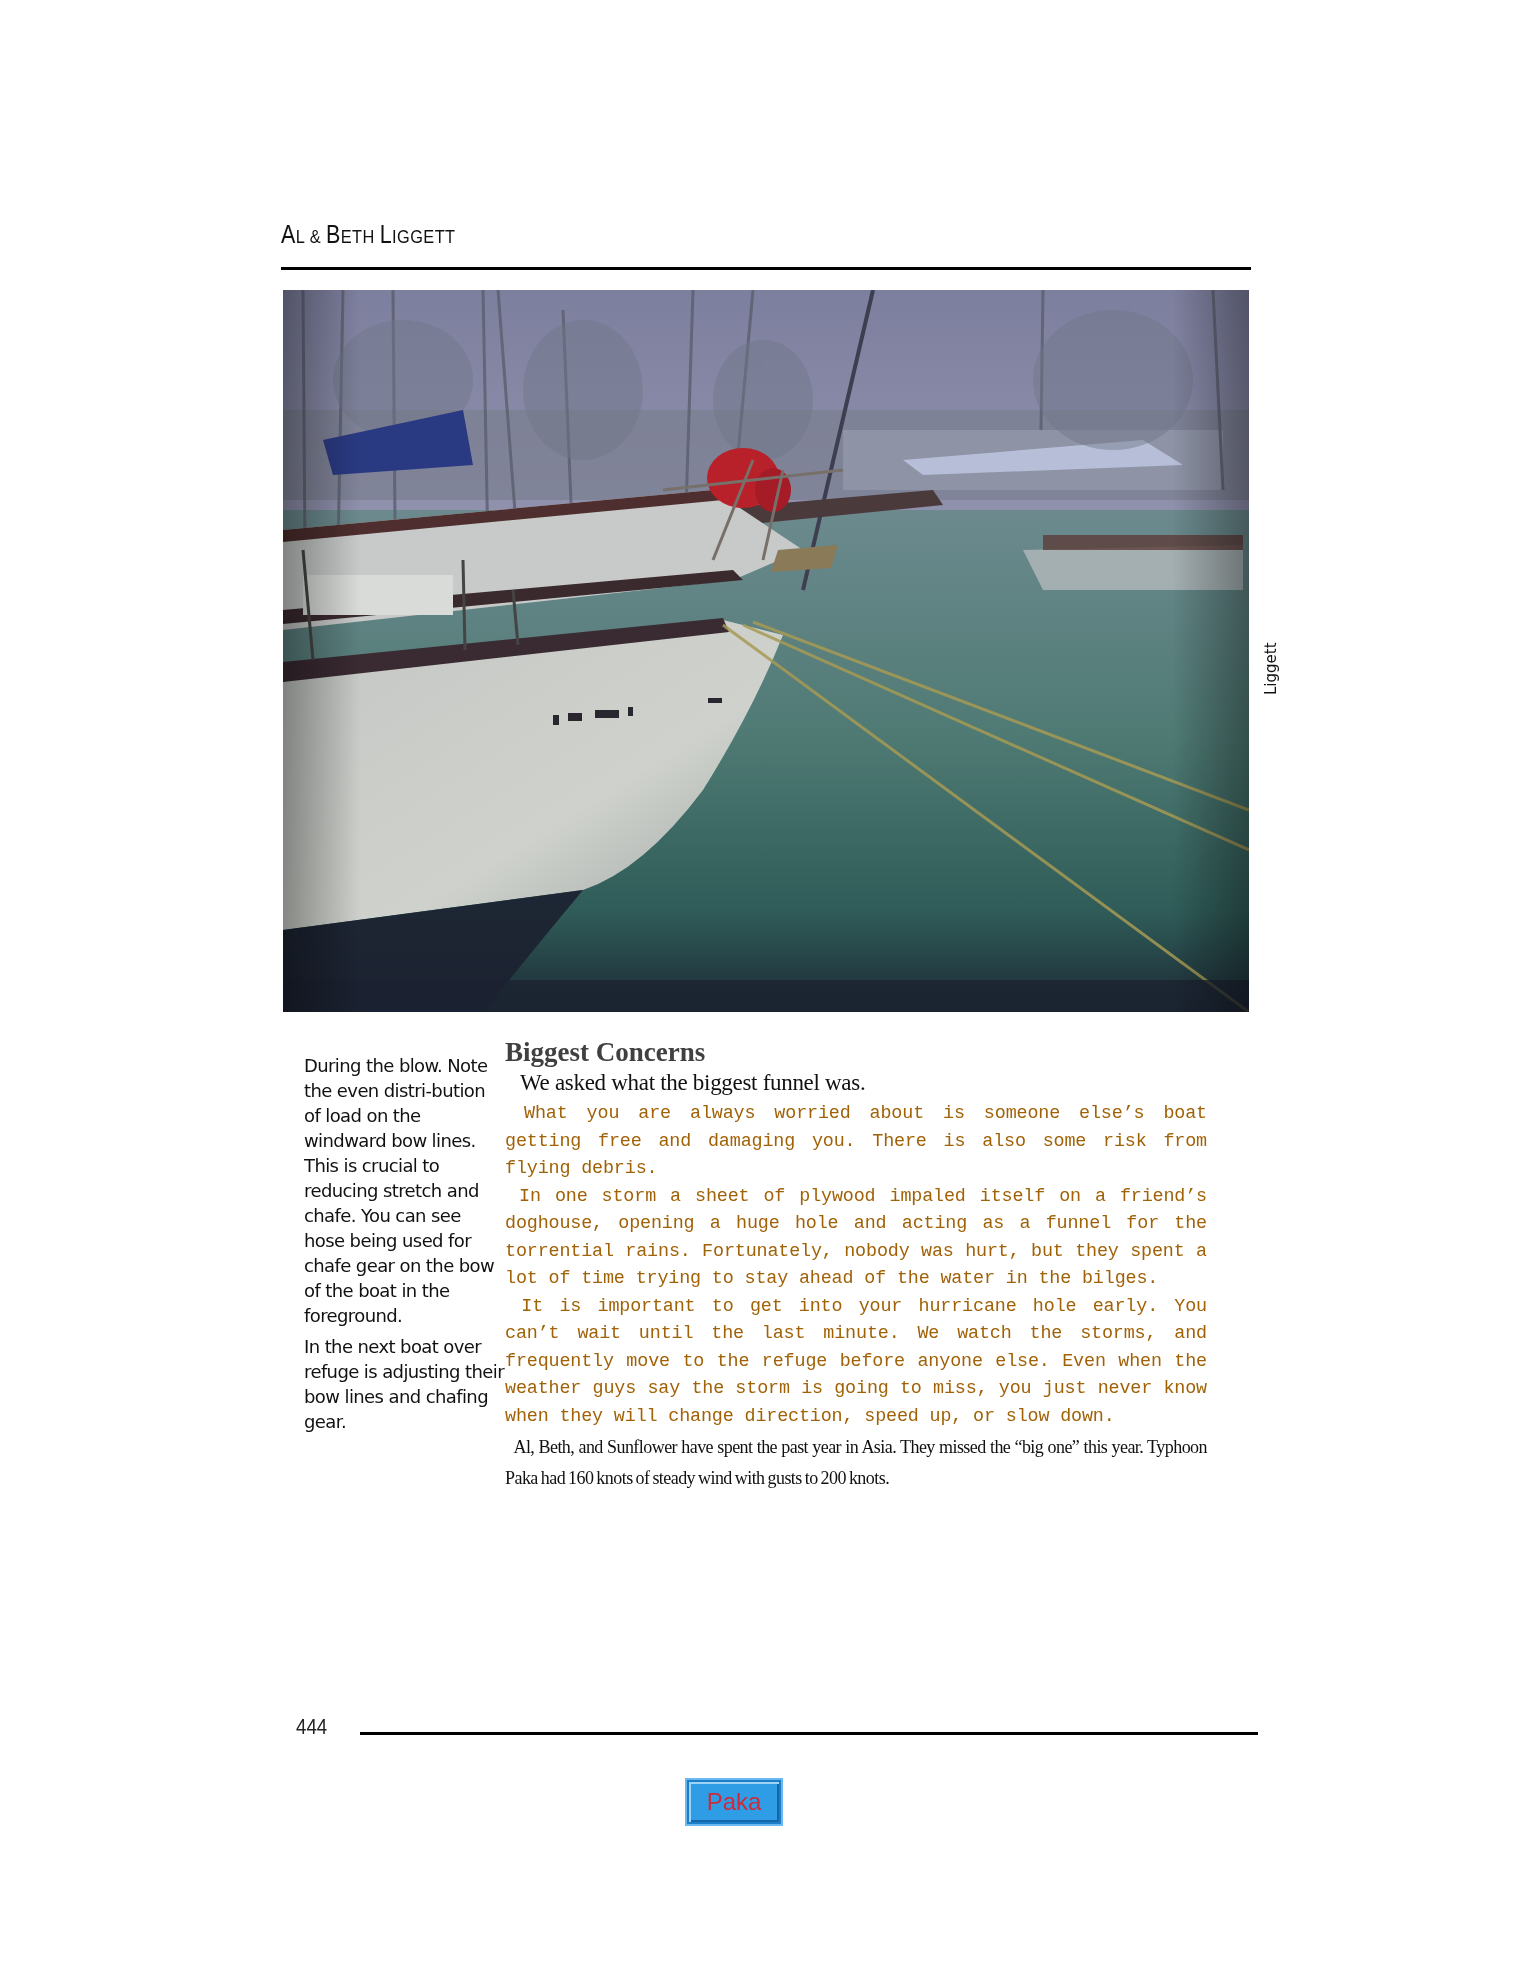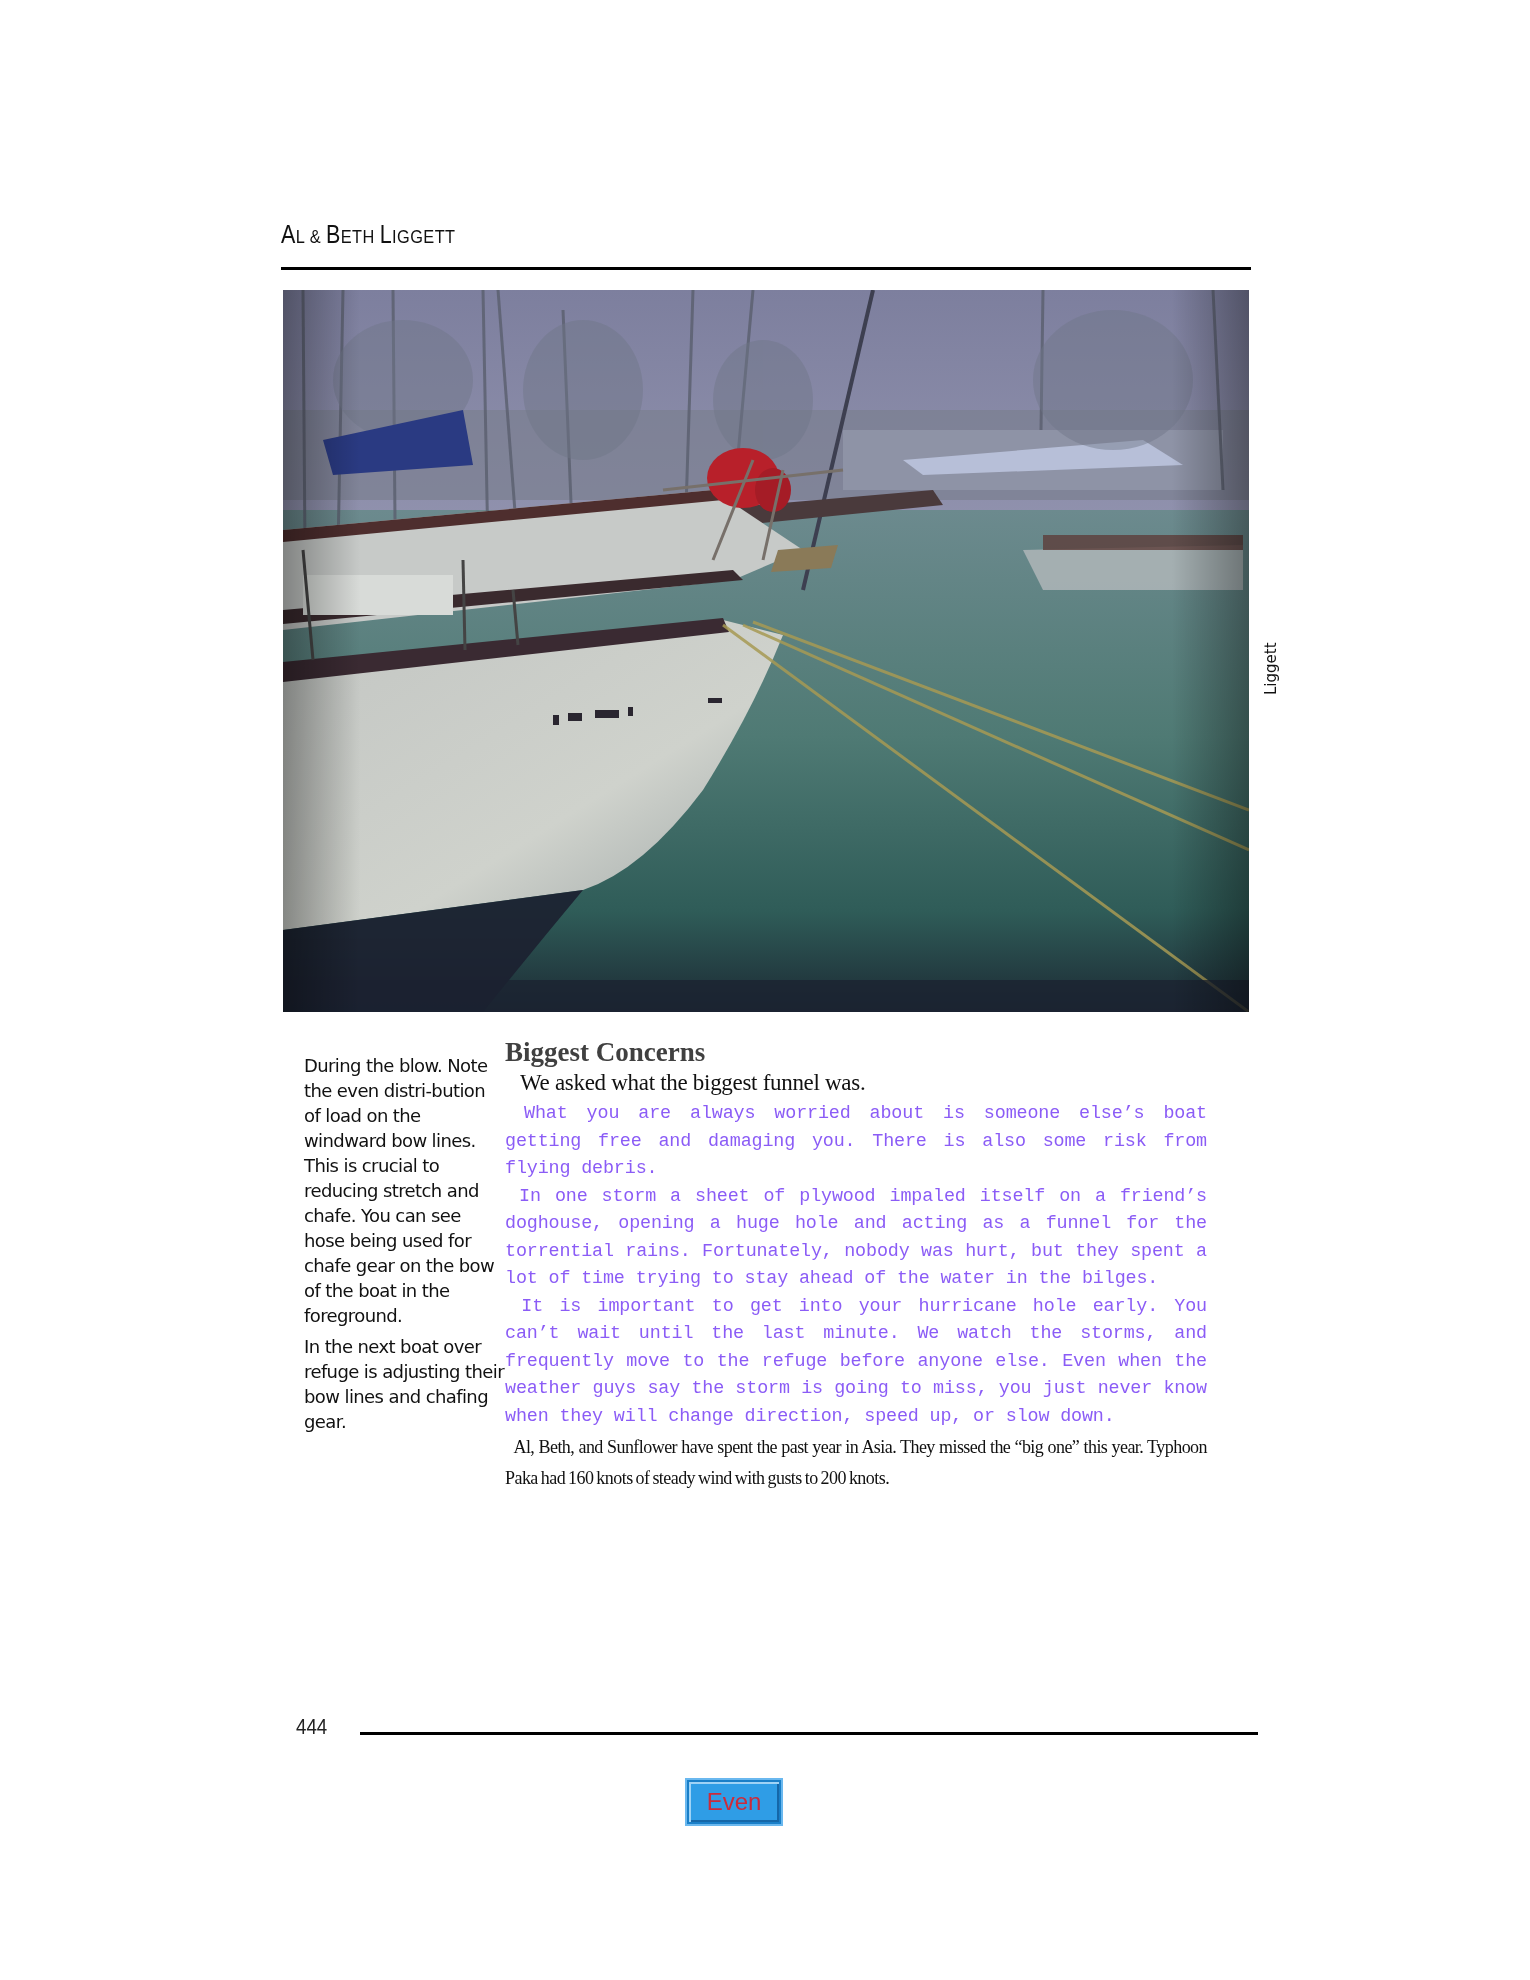--- a/index.html
+++ b/index.html
@@ -45,21 +45,21 @@
   }
   .section-title {
     font-family: "Liberation Serif", serif; font-size: 27px; color: #404040; line-height: 32px;
     margin: 0;
   }
   .lead {
     font-family: "Liberation Serif", serif; font-size: 23px; color: #111; line-height: 30px;
     margin: 0 0 2px 0; padding-left: 15px; letter-spacing: -0.3px;
   }
   .mono p {
-    font-family: "Liberation Mono", monospace; font-size: 18.4px; line-height: 27.5px; color: #8b5cf6;
+    font-family: "Liberation Mono", monospace; font-size: 18.4px; line-height: 27.5px; color: #a16207;
     margin: 0; text-align: justify; text-align-last: left; letter-spacing: -0.15px;
   }
   .serif-body p {
     font-family: "Liberation Serif", serif; font-size: 18px; line-height: 31px; color: #111;
     margin: 0; text-align: justify; letter-spacing: -0.55px; word-spacing: -1px;
   }
   .serif-body { margin-top: 2px; }
 
   .folio {
     position: absolute; left: 296px; top: 1714px;
@@ -208,13 +208,13 @@
     <p>&nbsp;<span>It is important to get into your hurricane hole early. You can’t wait until the last minute. We watch the storms, and frequently move to the refuge before anyone else. Even when the weather guys say the storm is going to miss, you just never know when they will change direction, speed up, or slow down.</span></p>
   </div>
   <div class="serif-body">
     <p>&nbsp;&nbsp;<span>Al, Beth, and Sunflower have spent the past year in Asia. They missed the “big one” this year. Typhoon Paka had 160 knots of steady wind with gusts to 200 knots.</span></p>
   </div>
 </div>
 
 <div class="folio">444</div>
 <div class="foot-rule"></div>
 
-<div class="help-button">Even</div>
+<div class="help-button">Paka</div>
 
 </body></html>

